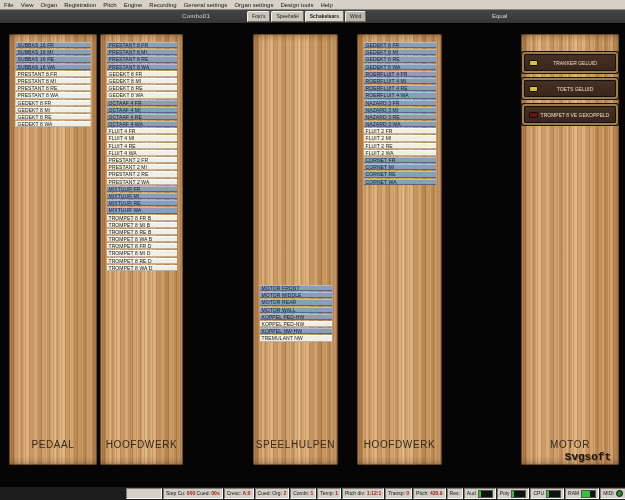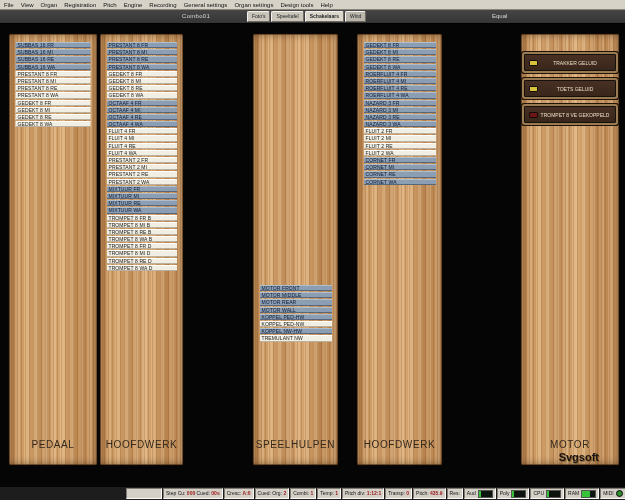--- a/index.html
+++ b/index.html
@@ -41,22 +41,22 @@
       repeating-linear-gradient(90deg, rgba(110,60,20,.18) 0 1px, rgba(0,0,0,0) 1px 4px),
       repeating-linear-gradient(90deg, rgba(255,232,195,.22) 0 2px, rgba(160,100,45,.14) 2px 6px, rgba(255,222,175,.16) 6px 9px),
       linear-gradient(90deg,#bd8750,#d8aa74 18%,#c4935f 38%,#ddb07b 58%,#bb8751 80%,#cf9d68);
     box-shadow: inset 0 0 0 1px rgba(64,34,10,.55), inset 0 0 8px rgba(40,20,5,.55);
   }
   .panel-label{
     position:absolute;bottom:15px;left:0;width:100%;text-align:center;
     font-size:10px;color:#33291d;letter-spacing:.6px;
   }
   .brand{
-    position:absolute;right:20px;bottom:2px;
-    font-family:Liberation Sans, sans-serif;font-weight:bold;font-size:11px;color:#171310;
+    position:absolute;right:8px;bottom:2px;
+    font-family:Liberation Mono, monospace;font-weight:bold;font-size:11px;color:#171310;
     text-shadow:1px 1px 0 rgba(120,85,45,.75);
   }
   
   .stoplist{position:absolute;left:50%;transform:translateX(-50%);width:calc(100% - 13px);}
   .stop{
     height:6.2px;margin-bottom:1px;padding-left:2px;
     font-size:5px;line-height:6.2px;letter-spacing:.1px;
     white-space:nowrap;overflow:hidden;cursor:default;
   }
   .stop.on{

